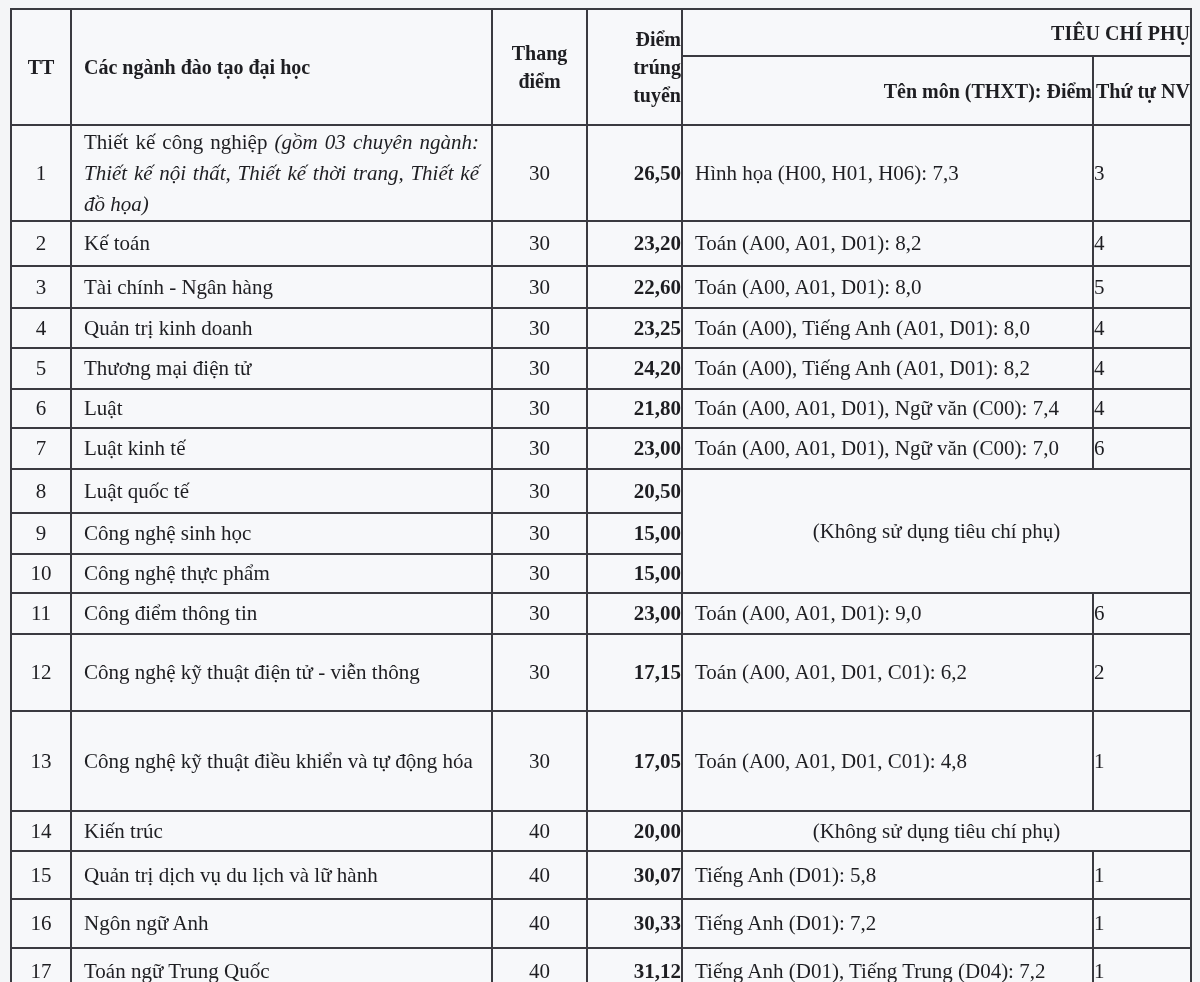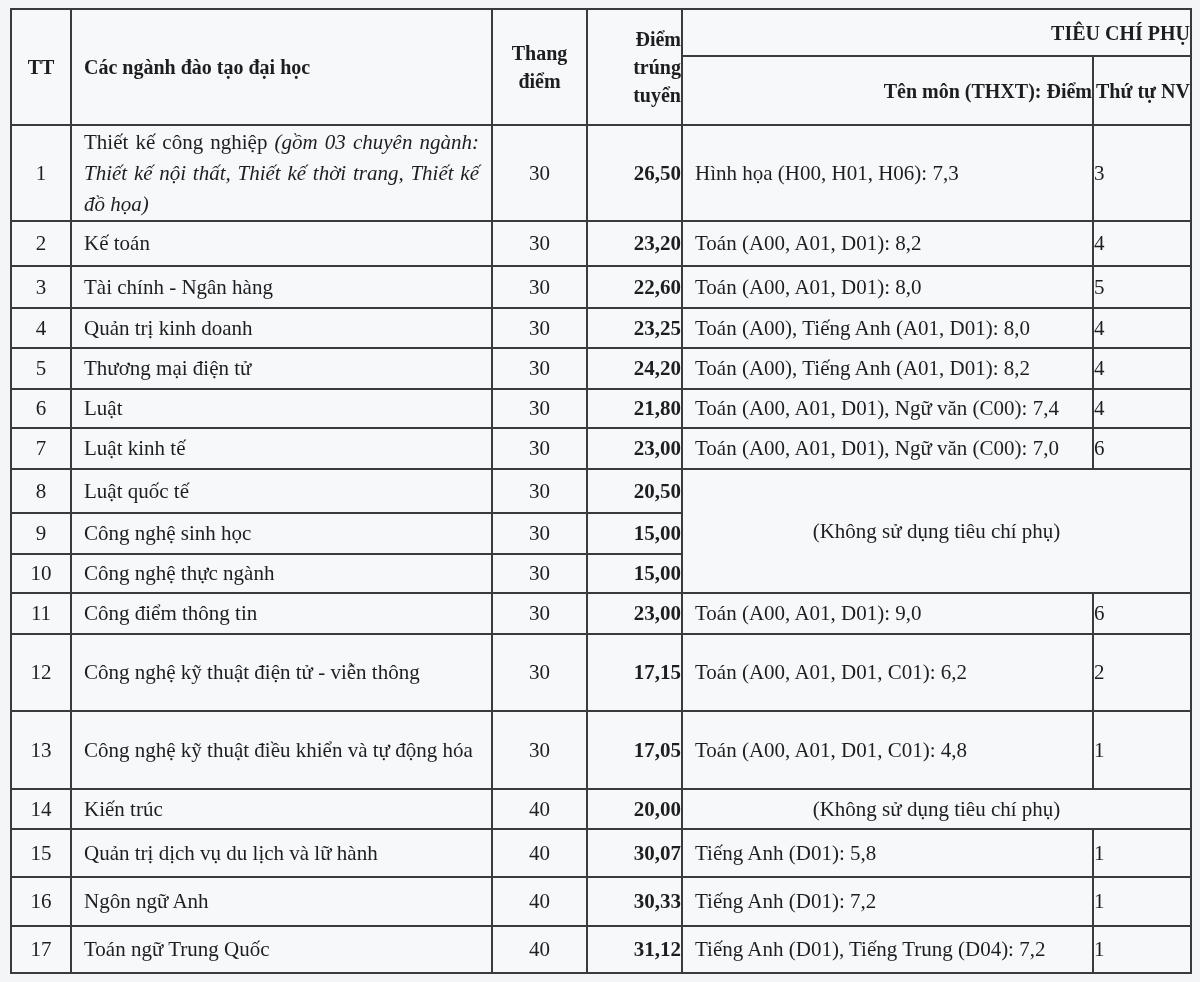--- a/index.html
+++ b/index.html
@@ -101,41 +101,41 @@
       <td class="none" colspan="2" rowspan="3">(Không sử dụng tiêu chí phụ)</td>
     </tr>
     <tr style="height:41px">
       <td class="c-tt">9</td>
       <td class="c-name">Công nghệ sinh học</td>
       <td class="c-scale">30</td>
       <td class="c-score">15,00</td>
     </tr>
     <tr style="height:39px">
       <td class="c-tt">10</td>
-      <td class="c-name">Công nghệ thực ngành</td>
+      <td class="c-name">Công nghệ thực phẩm</td>
       <td class="c-scale">30</td>
       <td class="c-score">15,00</td>
     </tr>
     <tr style="height:41px">
       <td class="c-tt">11</td>
       <td class="c-name">Công điểm thông tin</td>
       <td class="c-scale">30</td>
       <td class="c-score">23,00</td>
       <td class="c-crit">Toán (A00, A01, D01): 9,0</td>
       <td class="c-nv">6</td>
     </tr>
     <tr style="height:77px">
       <td class="c-tt">12</td>
       <td class="c-name">Công nghệ kỹ thuật điện tử - viễn thông</td>
       <td class="c-scale">30</td>
       <td class="c-score">17,15</td>
       <td class="c-crit">Toán (A00, A01, D01, C01): 6,2</td>
       <td class="c-nv">2</td>
     </tr>
-    <tr style="height:78px">
+    <tr style="height:100px">
       <td class="c-tt">13</td>
       <td class="c-name">Công nghệ kỹ thuật điều khiển và tự động hóa</td>
       <td class="c-scale">30</td>
       <td class="c-score">17,05</td>
       <td class="c-crit">Toán (A00, A01, D01, C01): 4,8</td>
       <td class="c-nv">1</td>
     </tr>
     <tr style="height:40px">
       <td class="c-tt">14</td>
       <td class="c-name">Kiến trúc</td>

